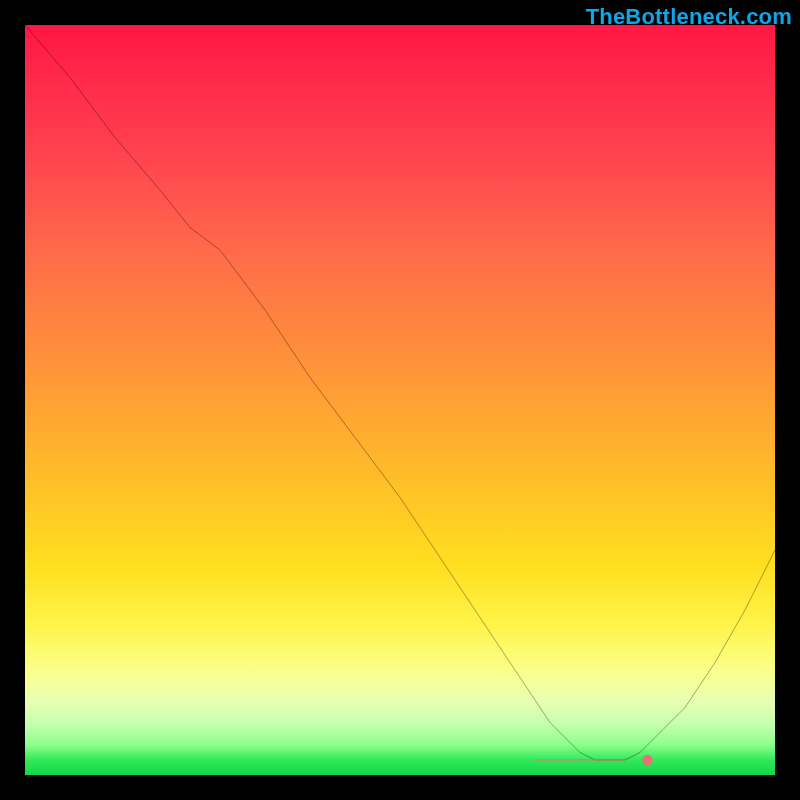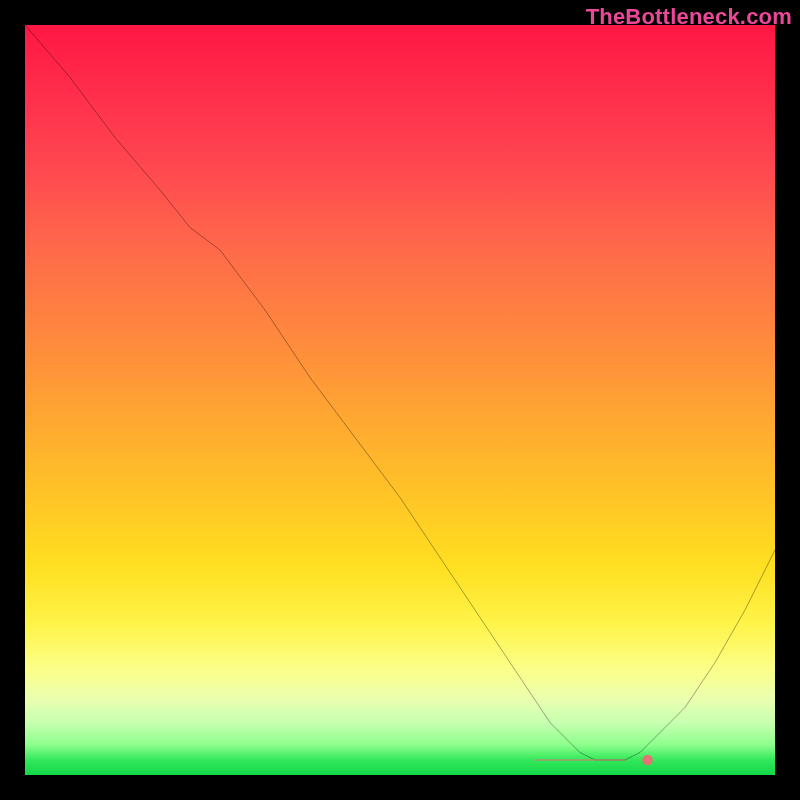--- a/index.html
+++ b/index.html
@@ -14,21 +14,21 @@
   .wrap {
     position: relative;
     width: 800px;
     height: 800px;
     background: #000;
   }
   .watermark {
     position: absolute;
     top: 4px;
     right: 8px;
-    color: #ec4899;
+    color: #0ea5e9;
     font-size: 22px;
     font-weight: 600;
     letter-spacing: 0.2px;
     z-index: 3;
   }
   .plot-area {
     position: absolute;
     left: 25px;
     top: 25px;
     width: 750px;

